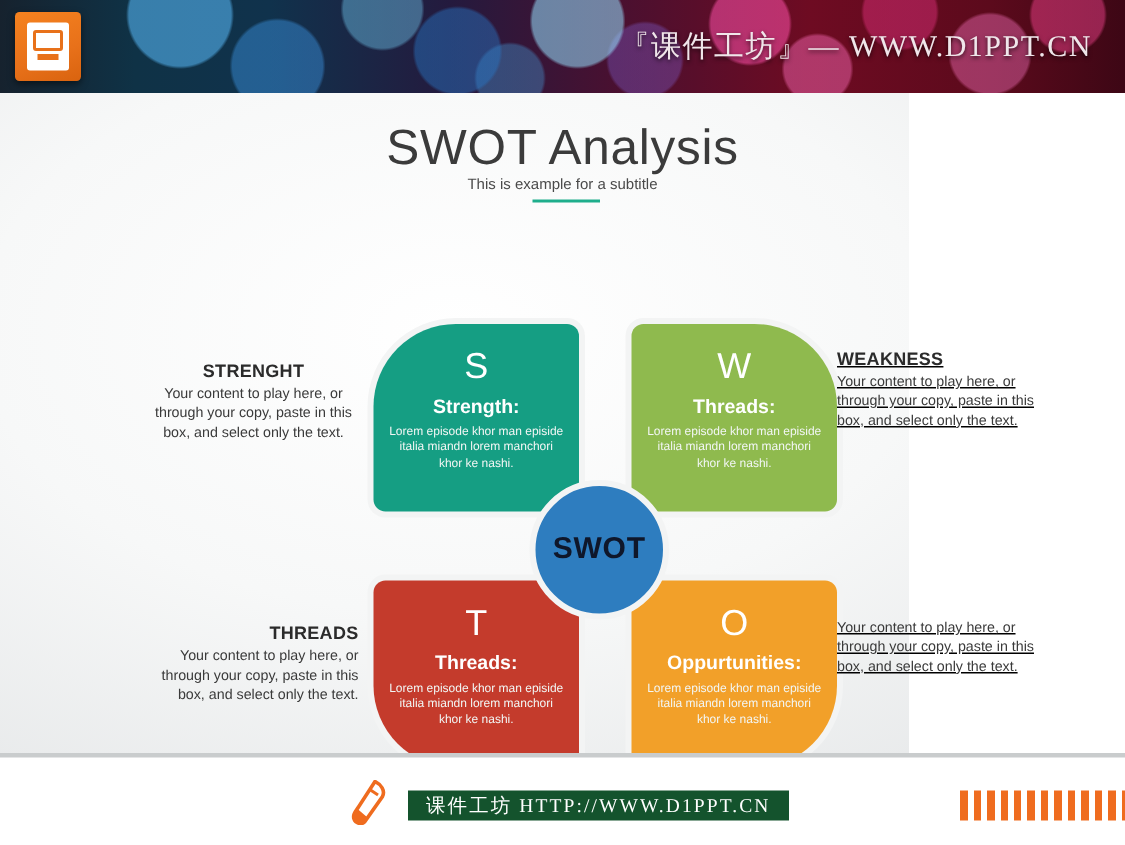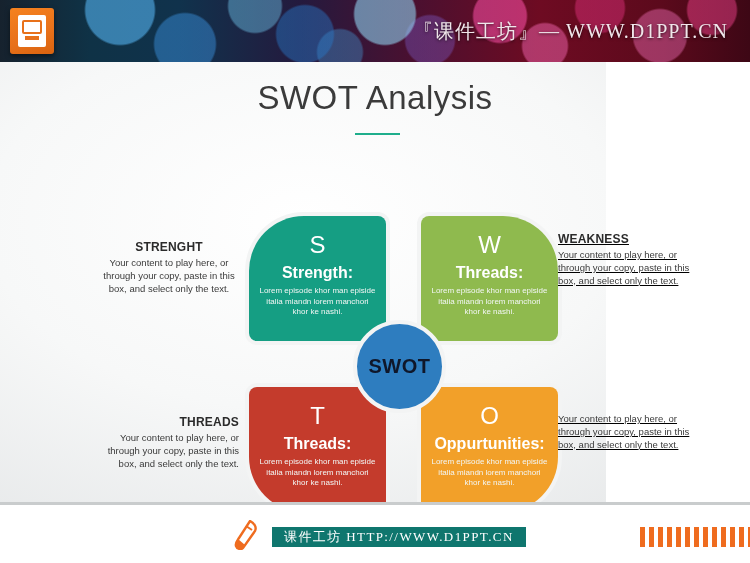--- a/index.html
+++ b/index.html
@@ -146,21 +146,21 @@
 
   .petal-letter {
     margin-top: 17px;
     font-size: 24px;
     font-weight: 300;
     line-height: 1;
     color: #ffffff;
   }
   .petal-heading {
     margin-top: 7px;
-    font-size: 16px;
+    font-size: 13px;
     font-weight: bold;
     line-height: 1.15;
     padding: 0 8px;
     color: #ffffff;
   }
   .petal-body {
     margin-top: 4px;
     font-size: 8px;
     line-height: 1.32;
     padding: 0 9px;
@@ -223,21 +223,21 @@
   #footer-pencil {
     position: absolute;
     left: 233px; top: 15px;
     width: 26px; height: 30px;
   }
   #footer-bar {
     position: absolute;
     left: 272px; top: 22px;
     height: 20px;
     padding: 0 12px;
-    background: #0f766e;
+    background: #14532d;
     color: #ffffff;
     font-size: 13px;
     line-height: 20px;
     letter-spacing: 1.4px;
     white-space: nowrap;
     font-family: "Liberation Serif", serif;
   }
   #footer-stripes {
     position: absolute;
     left: 640px; top: 22px;
@@ -255,20 +255,21 @@
       <div id="logo-inner"></div>
       <div id="logo-chart"></div>
       <div id="logo-dot"></div>
     </div>
     <div id="banner-text">『课件工坊』— WWW.D1PPT.CN</div>
   </div>
 
   <div id="slide-body">
 
     <div id="page-title">SWOT Analysis</div>
+    <div id="page-subtitle">This is example  for a subtitle</div>
     <div id="subtitle-underline"></div>
 
     <div class="petal" id="petal-s">
       <div class="petal-letter">S</div>
       <div class="petal-heading">Strength:</div>
       <div class="petal-body">Lorem episode khor man episide italia miandn lorem manchori khor ke nashi.</div>
     </div>
 
     <div class="petal" id="petal-w">
       <div class="petal-letter">W</div>

